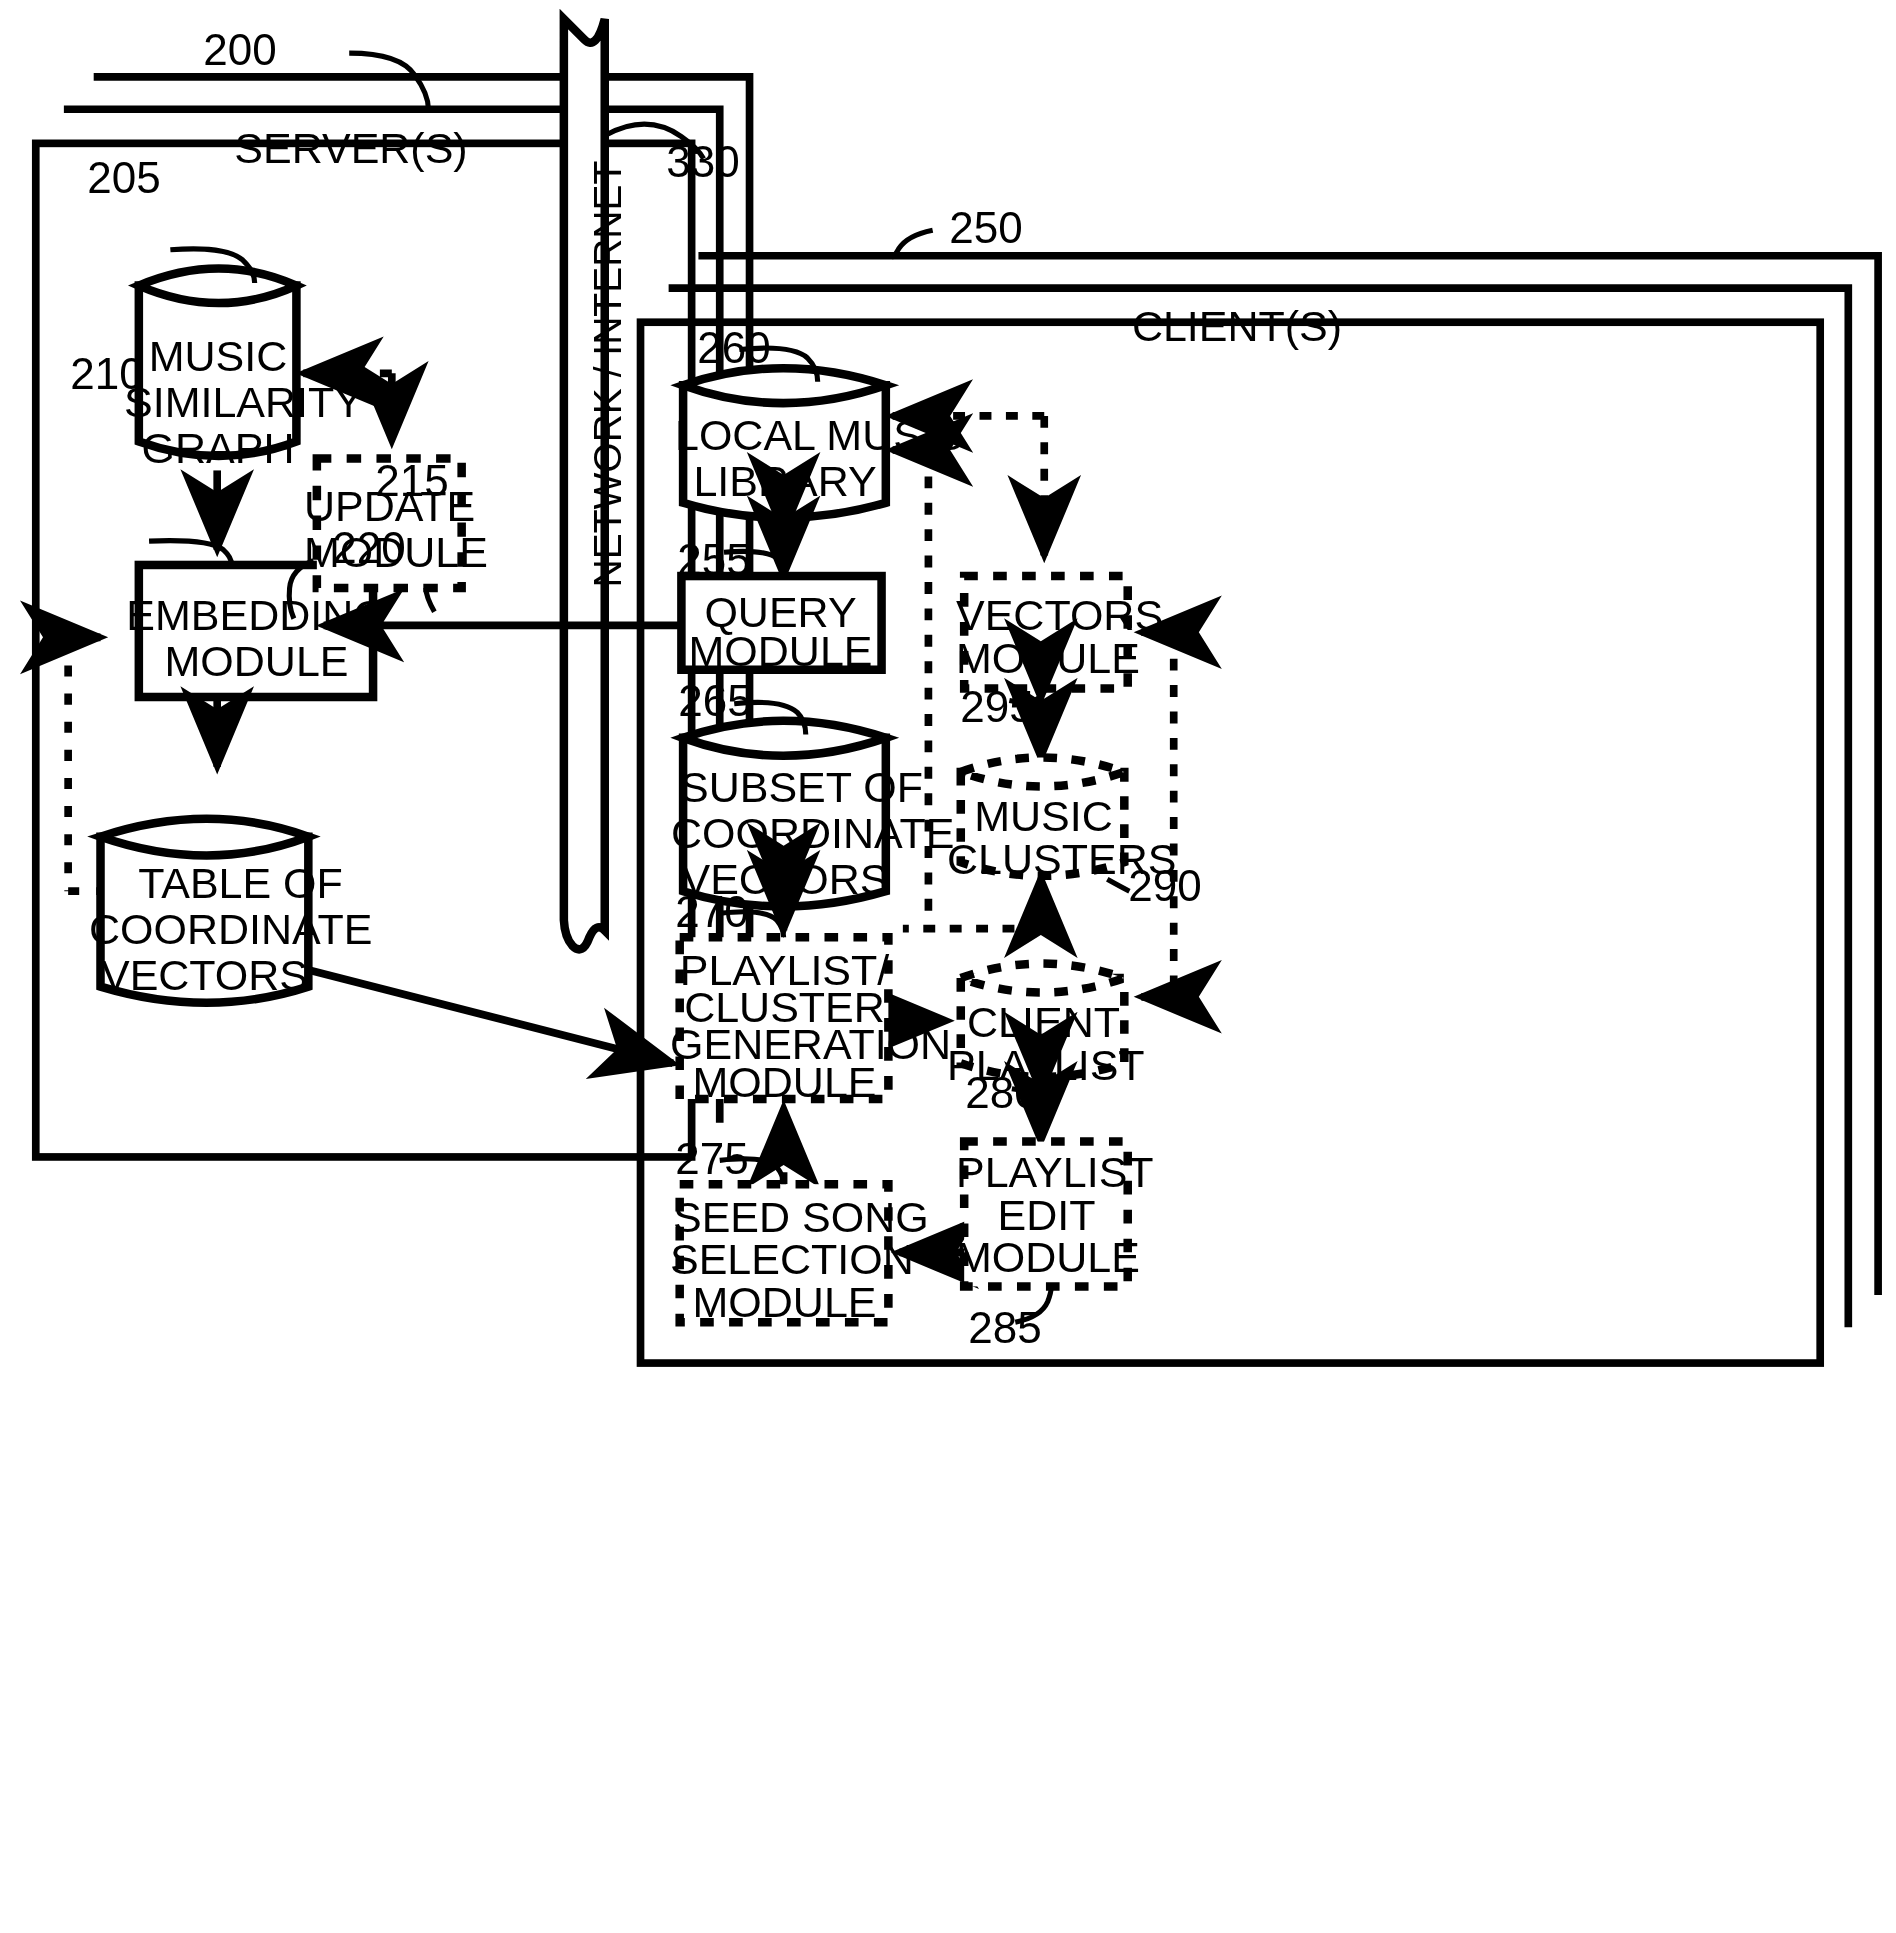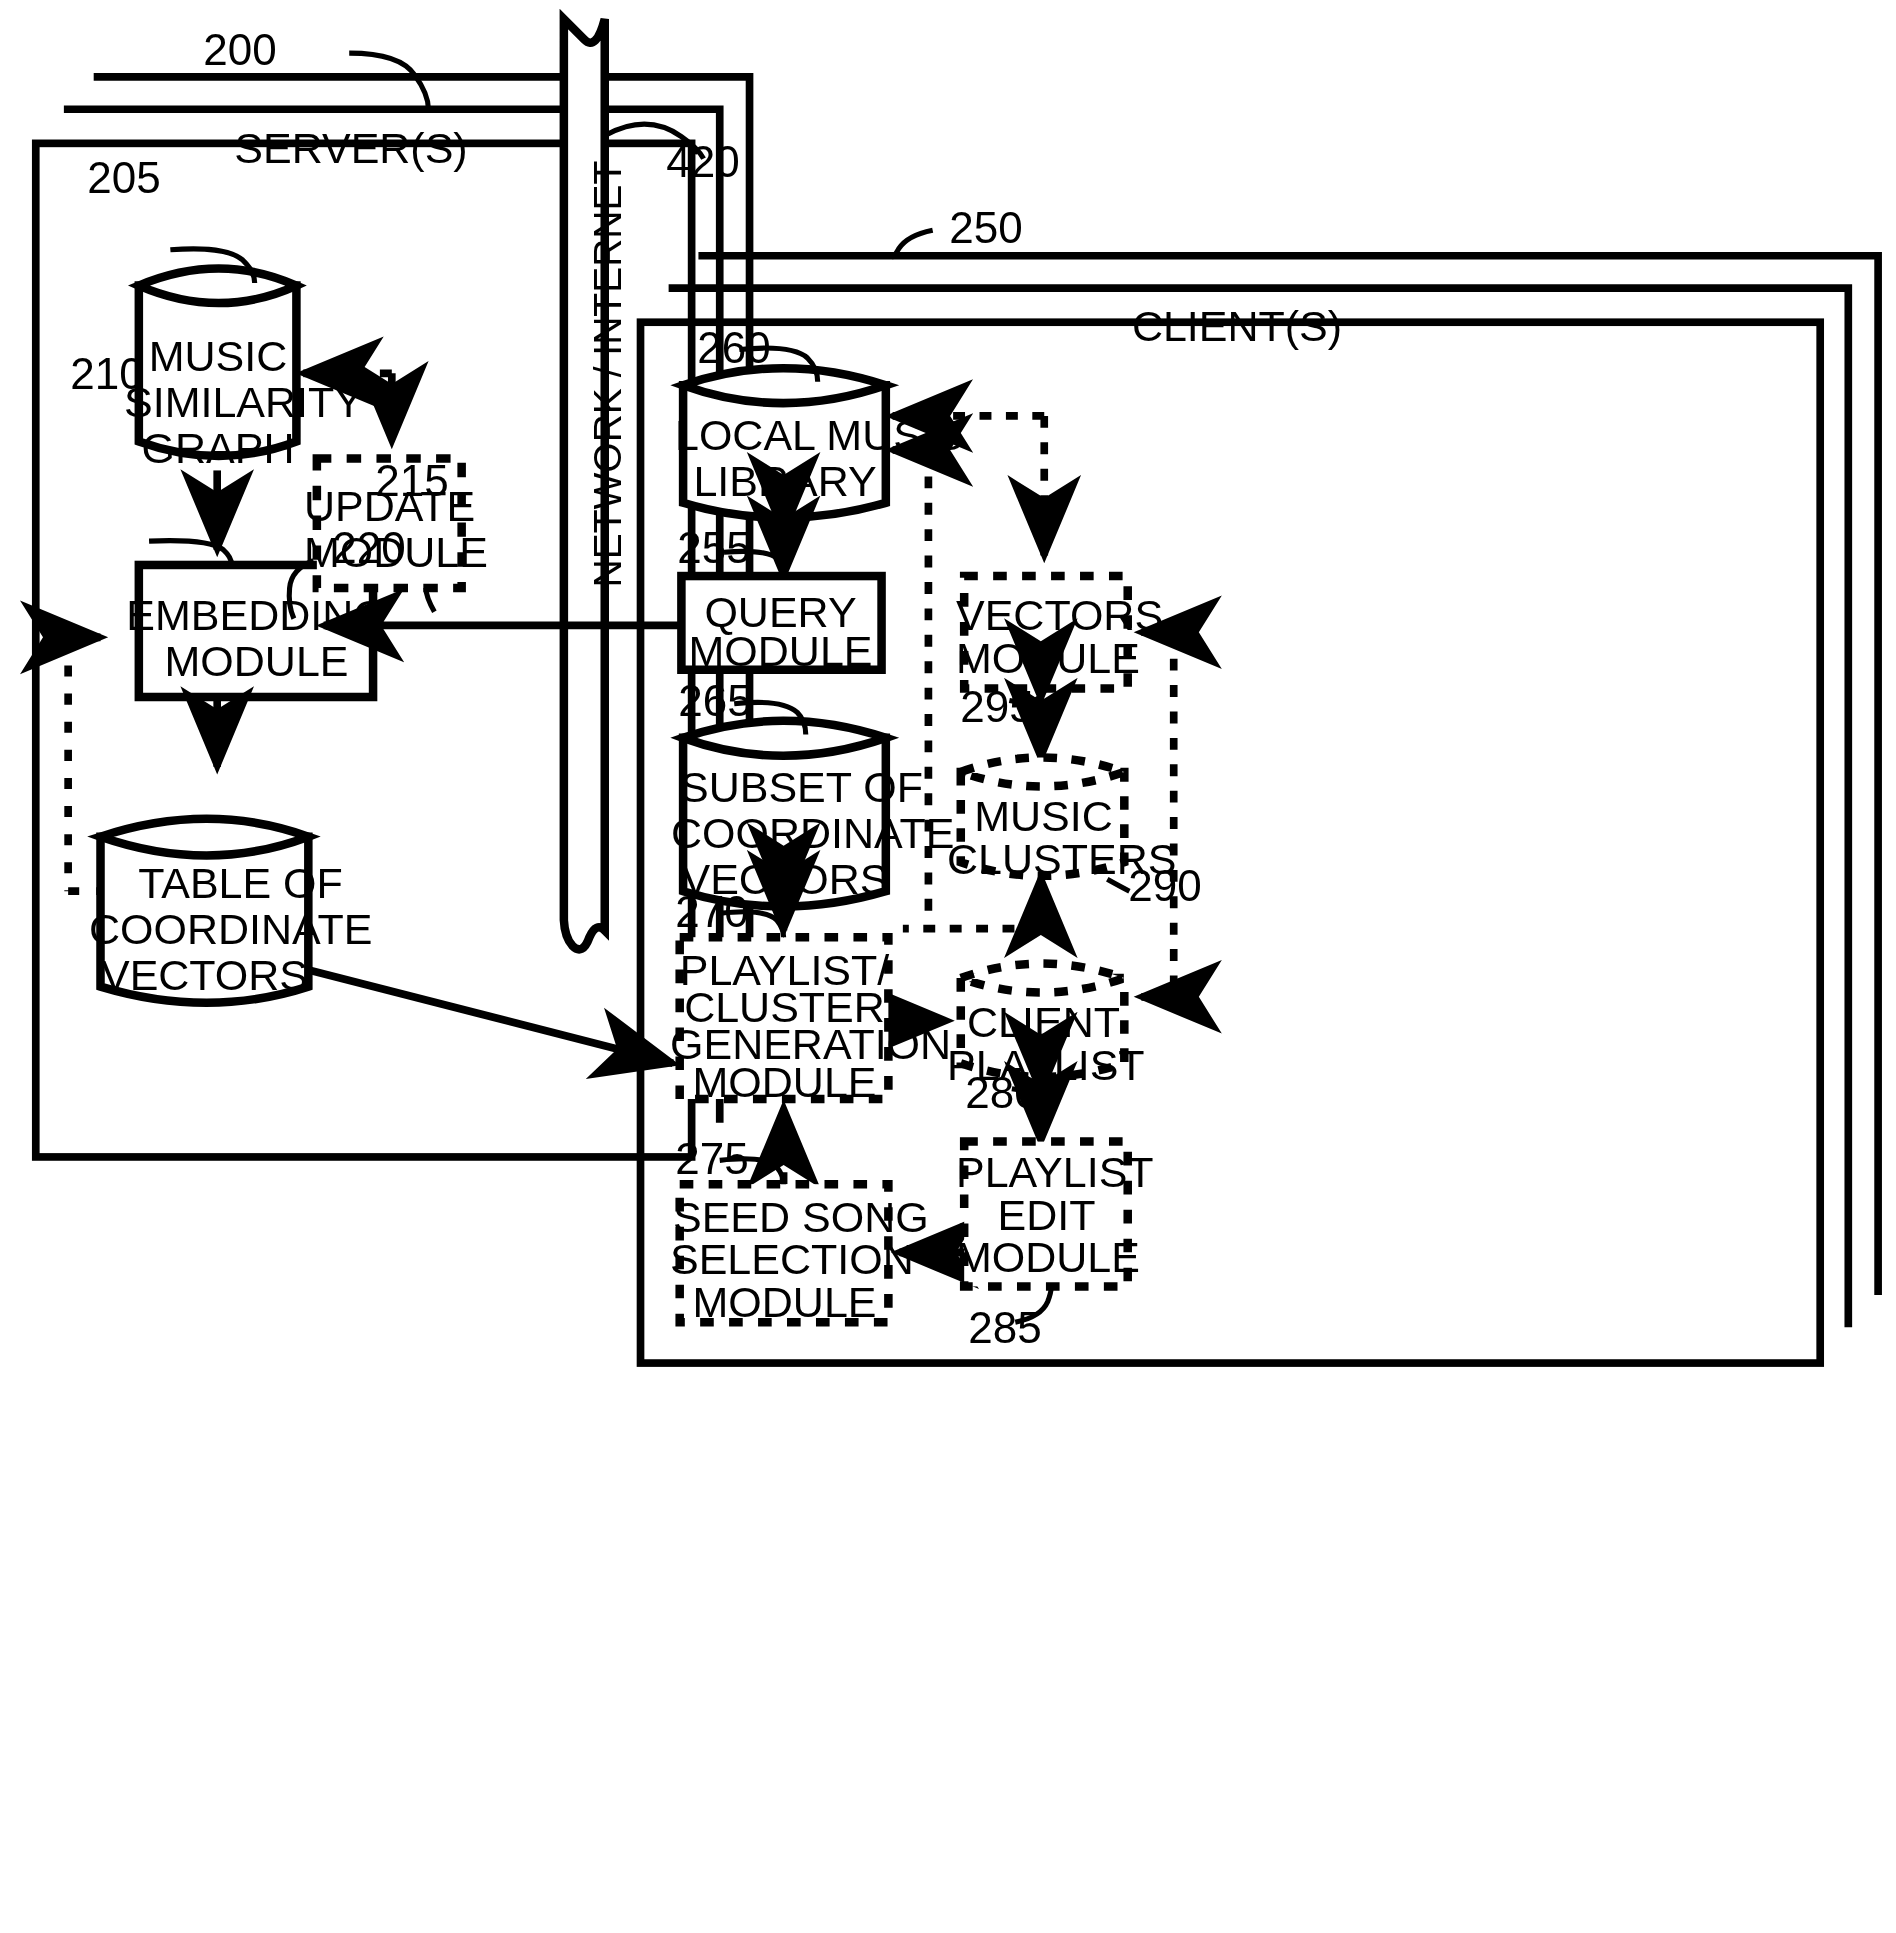--- a/index.html
+++ b/index.html
@@ -173,23 +173,23 @@
     <path d="M1192 1552 Q1222 1546 1230 1528 Q1234 1518 1234 1512" stroke-width="6"></path>
 
   </g>
 </svg>
 
 <div class="lbl ref" style="left:189px;top:24px;width:102px;">200</div>
 <div class="lbl ref" style="left:73px;top:152px;width:102px;">205</div>
 <div class="lbl ref" style="left:56px;top:348px;width:102px;">210</div>
 <div class="lbl ref" style="left:361px;top:435px;width:102px;margin-top:20px;">215</div>
 <div class="lbl ref" style="left:318px;top:522px;width:102px;">220</div>
-<div class="lbl ref" style="left:652px;top:136px;width:102px;">420</div>
+<div class="lbl ref" style="left:652px;top:136px;width:102px;">330</div>
 <div class="lbl ref" style="left:935px;top:202px;width:102px;">250</div>
-<div class="lbl ref" style="left:663px;top:522px;width:102px;">255</div>
+<div class="lbl ref" style="left:663px;top:534px;width:102px;">255</div>
 <div class="lbl ref" style="left:683px;top:322px;width:102px;">260</div>
 <div class="lbl ref" style="left:664px;top:675px;width:102px;">265</div>
 <div class="lbl ref" style="left:661px;top:886px;width:102px;">270</div>
 <div class="lbl ref" style="left:661px;top:1133px;width:102px;">275</div>
 <div class="lbl ref" style="left:951px;top:1067px;width:102px;">280</div>
 <div class="lbl ref" style="left:954px;top:1302px;width:102px;">285</div>
 <div class="lbl ref" style="left:1114px;top:860px;width:102px;">290</div>
 <div class="lbl ref" style="left:946px;top:681px;width:102px;">295</div>
 
 <div class="lbl paneltitle" style="left:155px;top:124px;width:392px;">SERVER(S)</div>

